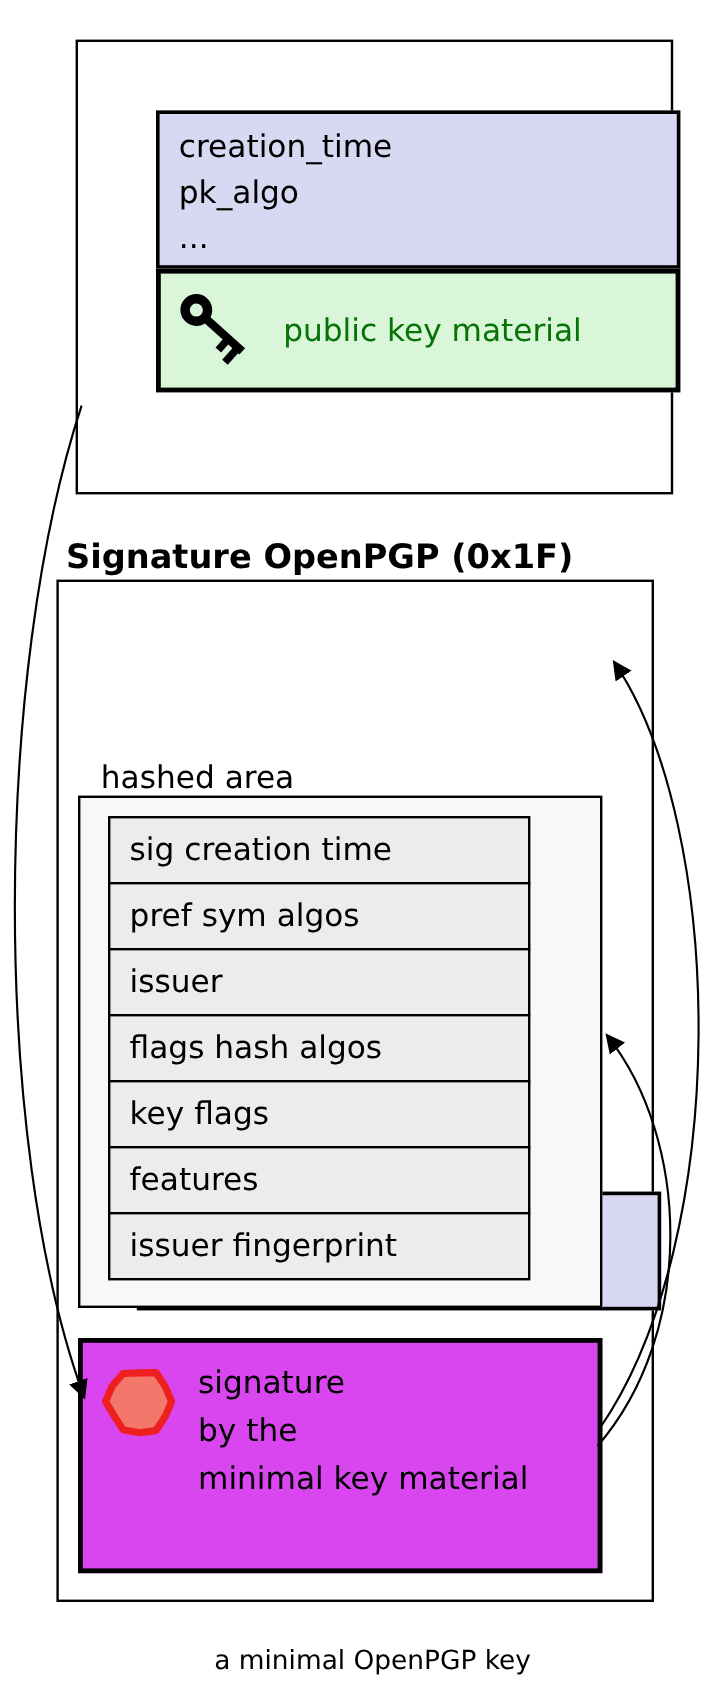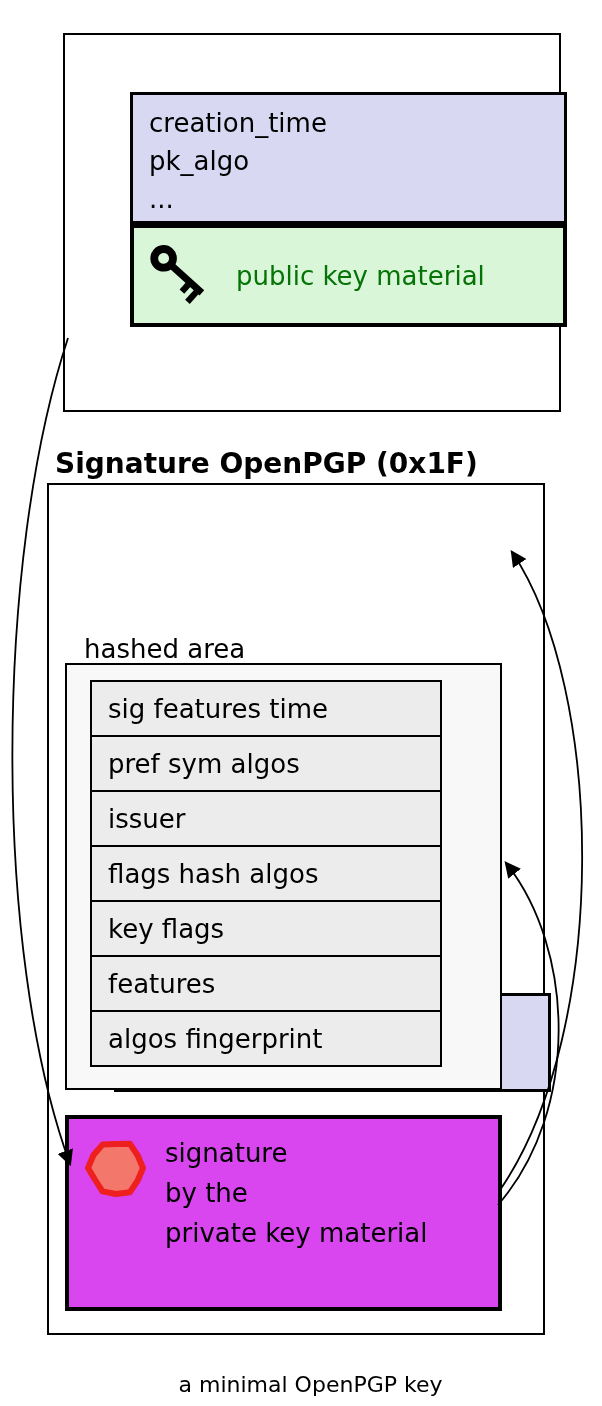--- a/index.html
+++ b/index.html
@@ -145,40 +145,40 @@
     <div class="header-fields header-fields-2">
       <div>pk_algo</div>
       <div>hash_algo</div>
     </div>
   </div>
 
   <div class="hashed-area-label">hashed area</div>
 
   <div class="hashed-area-box">
     <div class="subpacket-stack">
-      <div class="subpacket-row">sig features time</div>
+      <div class="subpacket-row">sig creation time</div>
       <div class="subpacket-row">pref sym algos</div>
       <div class="subpacket-row">issuer</div>
       <div class="subpacket-row">flags hash algos</div>
       <div class="subpacket-row">key flags</div>
       <div class="subpacket-row">features</div>
-      <div class="subpacket-row">algos fingerprint</div>
+      <div class="subpacket-row">issuer fingerprint</div>
     </div>
   </div>
 
   <div class="signature-box">
     <span class="seal">
       <svg width="70" height="70" viewBox="0 0 70 70" aria-hidden="true">
         <path d="M62,35 L56.7,22.5 L49,10.8 L35,11 L21.5,11.6 L12.5,22 L7,35 L14.2,47 L21.5,58.4 L35,61 L49,59.2 L56.7,47.5 Z" fill="#f4776b" stroke="#ee1f1f" stroke-width="6" stroke-linejoin="round"></path>
       </svg>
     </span>
     <div class="signature-text">
       <div>signature</div>
       <div>by the</div>
-      <div>private key material</div>
+      <div>minimal key material</div>
     </div>
   </div>
 
   <div class="caption">a minimal OpenPGP key</div>
 
   <svg class="arrows-overlay" viewBox="0 0 602 1406">
     <defs>
       <marker id="arrowhead" viewBox="0 0 10 10" refX="8.5" refY="5" markerWidth="9" markerHeight="9" orient="auto">
         <path d="M0,0 L10,5 L0,10 z" fill="#000"></path>
       </marker>

